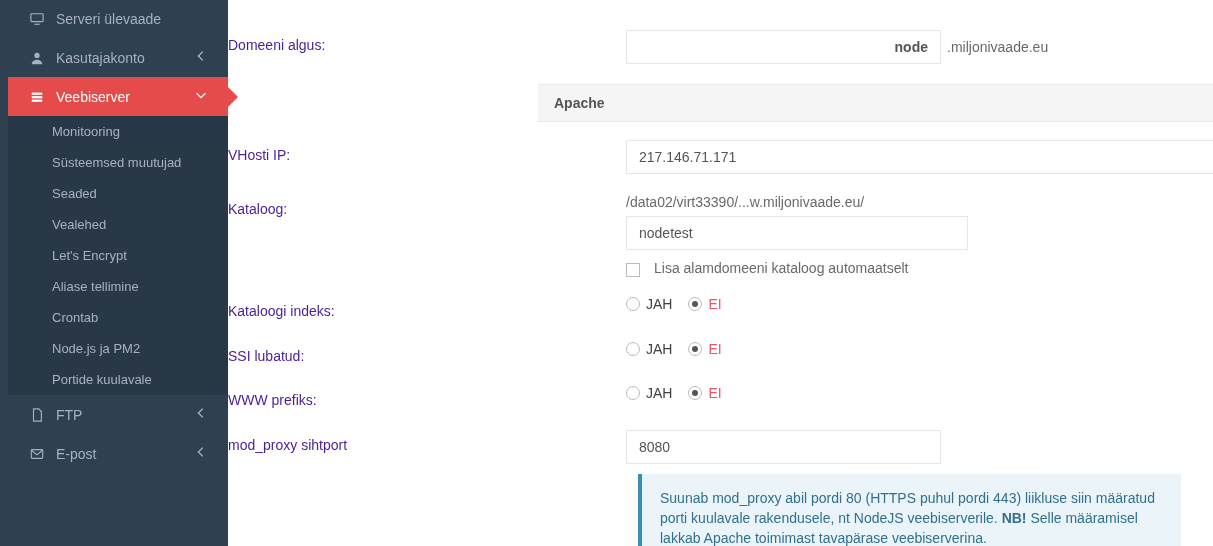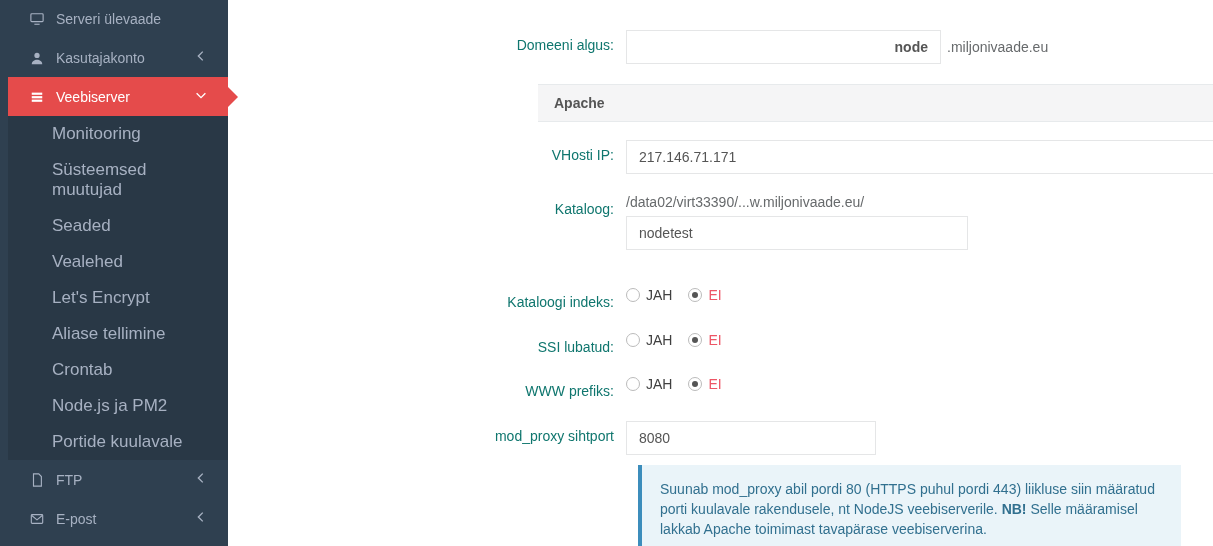--- a/index.html
+++ b/index.html
@@ -11,30 +11,30 @@
   .nav-item { display: flex; align-items: center; padding: 11px 20px 11px 22px; cursor: pointer; position: relative; }
   .nav-item .icon { width: 18px; display: inline-flex; margin-right: 8px; color: #a7b1c2; }
   .nav-item .chev { margin-left: auto; }
   .nav-item.active { background: #e54b4b; color: #fff; }
   .nav-item.active .icon, .nav-item.active .chev { color: #fff; }
   .nav-item.active::after {
     content: ""; position: absolute; right: -10px; top: 50%; transform: translateY(-50%);
     width: 0; height: 0; border-top: 10px solid transparent; border-bottom: 10px solid transparent; border-left: 10px solid #e54b4b;
   }
   .sub-items { background: #293846; }
-  .sub-item { padding: 8px 10px 8px 44px; cursor: pointer; font-size: 17px; color: #a7b1c2; }
+  .sub-item { padding: 8px 10px 8px 44px; cursor: pointer; font-size: 13px; color: #a7b1c2; }
   .sub-item.active { color: #fff; background: #2b3b4c; }
   .nav-item svg, .chev svg { width: 14px; height: 14px; fill: currentColor; }
 
   
   .main { flex: 1; padding: 0 0 0 0; overflow: hidden; background: #fff; }
   .form { padding-top: 30px; }
   .row { display: flex; align-items: flex-start; margin-bottom: 20px; padding: 0 20px 0 0; }
   .row-tight { margin-bottom: 10px; }
-  .label-col { width: 398px; flex-shrink: 0; text-align: right; padding-right: 12px; padding-top: 7px; color: #0f766e; line-height: 1.25; }
+  .label-col { width: 398px; flex-shrink: 0; text-align: left; padding-right: 12px; padding-top: 7px; color: #4c1d95; line-height: 1.25; }
   .field-col { flex: 1; display: flex; align-items: center; flex-wrap: wrap; gap: 6px; }
   .group-header { background: #f5f5f6; border-top: 1px solid #e7eaec; border-bottom: 1px solid #e7eaec; padding: 10px 16px; font-weight: 700; color: #555; margin: 0 0 18px 310px; }
   input[type=text].tf { height: 34px; border: 1px solid #e5e6e7; padding: 6px 12px; font-size: 14px; color: #555; background: #fff; }
   .tf-right { text-align: right; font-weight: bold; }
   .static { color: #676a6c; }
   .radio-opt { display: inline-flex; align-items: center; margin-right: 10px; cursor: pointer; }
   .radio-dot { width: 14px; height: 14px; border: 1px solid #bbb; border-radius: 50%; margin-right: 6px; display: inline-flex; align-items: center; justify-content: center; }
   .radio-dot.checked::after { content: ""; width: 6px; height: 6px; background: #555; border-radius: 50%; }
   .r-yes { color: #404040; }
   .r-no  { color: #ed5565; }
@@ -141,20 +141,24 @@
       <div class="row row-tight">
         <div class="label-col">Kataloog:</div>
         <div class="field-col">
           <span class="static">/data02/virt33390/...w.miljonivaade.eu/</span>
           <input type="text" class="tf" style="width: 342px;" value="nodetest">
         </div>
       </div>
 
       <div class="row">
         <div class="label-col"></div>
+        <div class="field-col">
+          <span class="checkbox"></span>
+          <span class="static">Lisa alamdomeeni kataloog automaatselt</span>
+        </div>
       </div>
 
       <div class="row">
         <div class="label-col">Kataloogi indeks:</div>
         <div class="field-col">
           <span class="radio-opt">
               <span class="radio-dot"></span>
               <span class="r-yes">JAH</span>
             </span>
           <span class="radio-opt">
@@ -188,21 +192,21 @@
           <span class="radio-opt">
               <span class="radio-dot checked"></span>
               <span class="r-no">EI</span>
             </span>
         </div>
       </div>
 
       <div class="row row-tight">
         <div class="label-col">mod_proxy sihtport</div>
         <div class="field-col">
-          <input type="text" class="tf" style="width: 250px;" value="8080">
+          <input type="text" class="tf" style="width: 315px;" value="8080">
         </div>
       </div>
 
       <div class="info-box">
         <span>Suunab mod_proxy abil pordi 80 (HTTPS puhul pordi 443) liikluse siin määratud porti kuulavale rakendusele, nt NodeJS veebiserverile. </span><b>NB!</b><span> Selle määramisel lakkab Apache toimimast tavapärase veebiserverina.</span>
       </div>
 
     </div>
   </div>
 </div>

